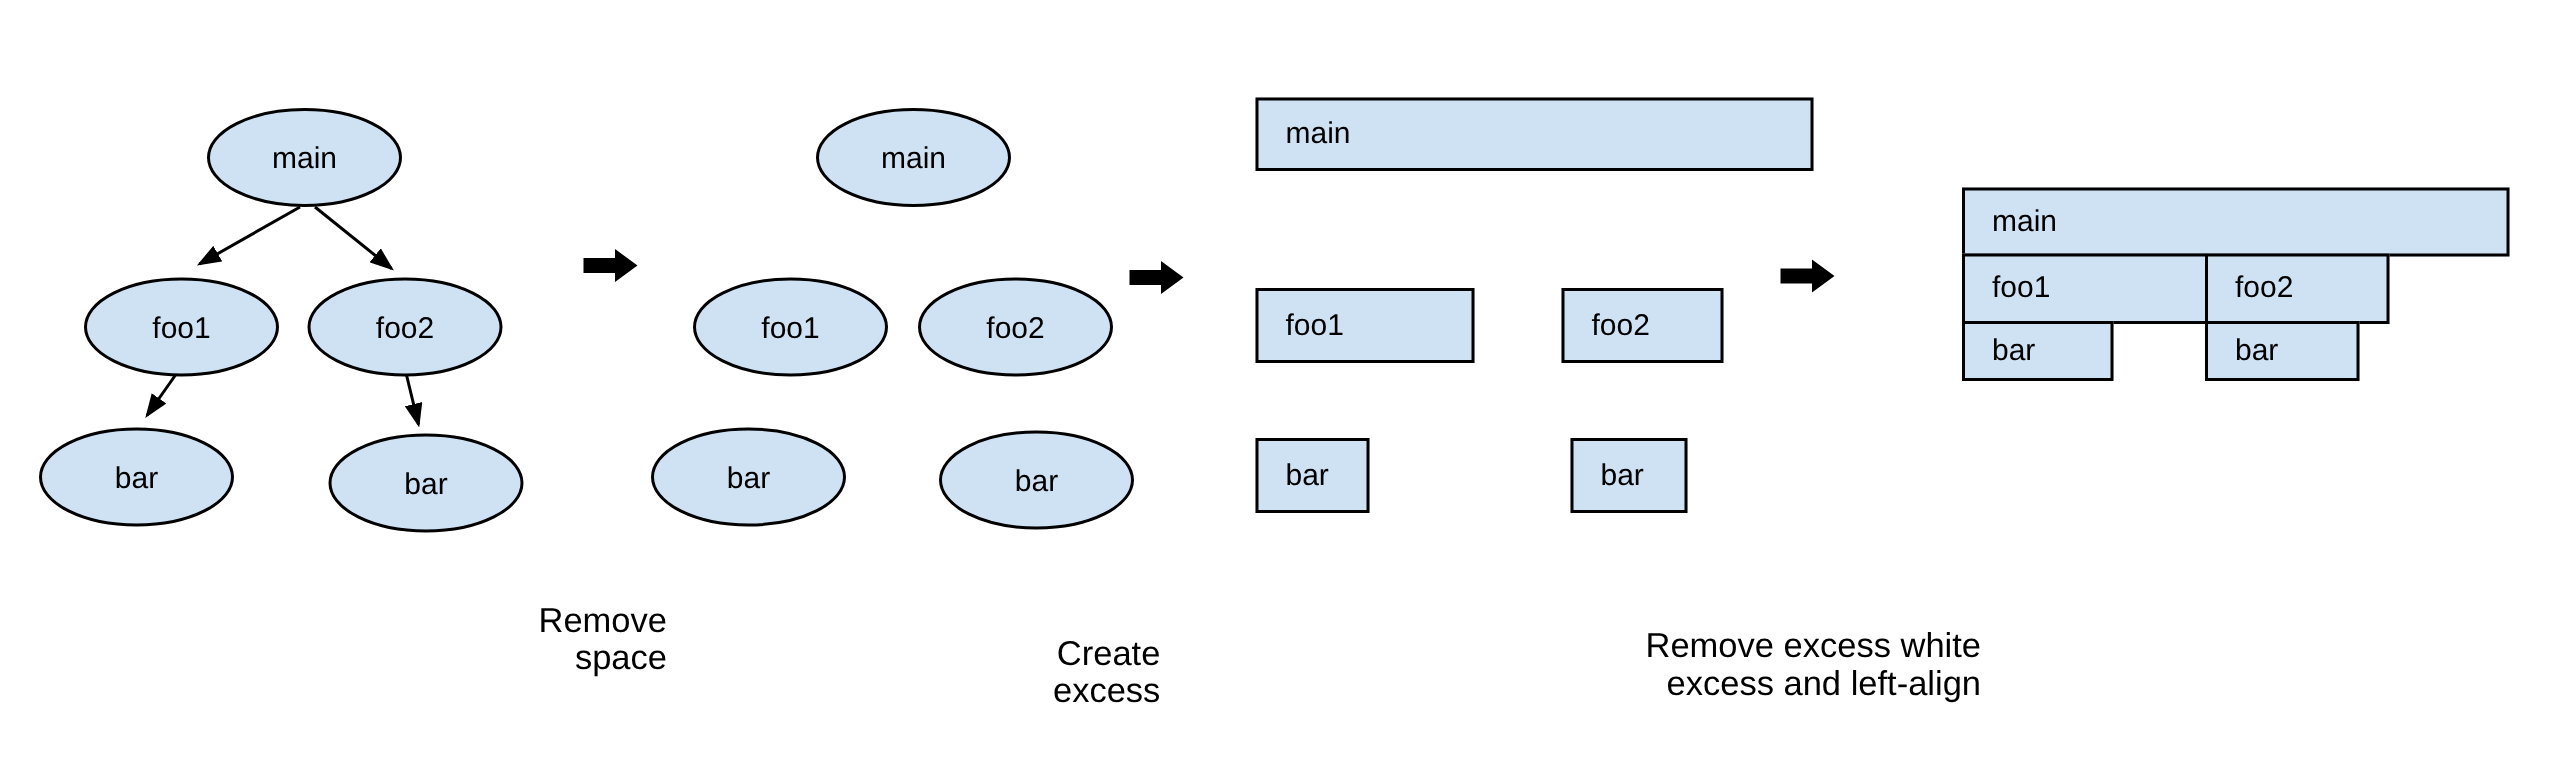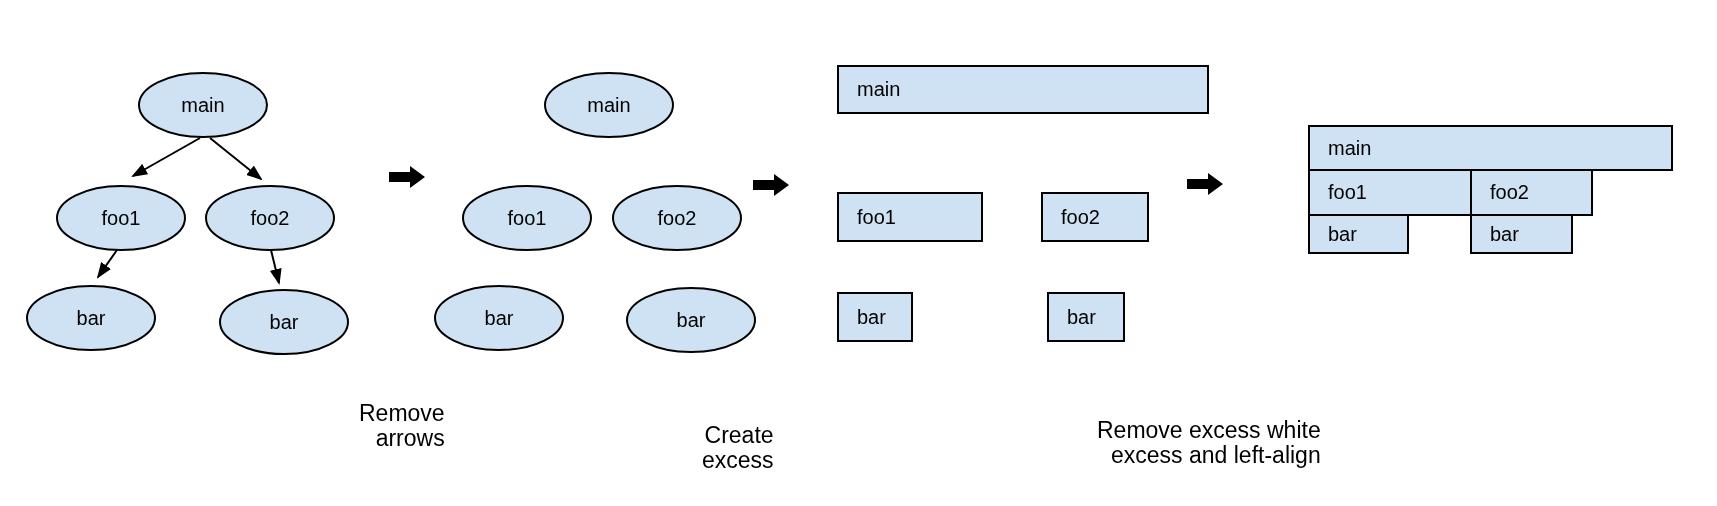--- a/index.html
+++ b/index.html
@@ -124,21 +124,21 @@
   <div>
     <div class="node-rect" style="left:1308px; top:125px; width:365px; height:46px;">main</div>
     <div class="node-rect" style="left:1308px; top:169px; width:164px; height:47px;">foo1</div>
     <div class="node-rect" style="left:1470px; top:169px; width:123px; height:47px;">foo2</div>
     <div class="node-rect" style="left:1308px; top:214px; width:101px; height:40px;">bar</div>
     <div class="node-rect" style="left:1470px; top:214px; width:103px; height:40px;">bar</div>
   </div>
 
   <div class="caption" style="left:359px; top:401px;">
     <div>Remove</div>
-    <div>arrows</div>
+    <div>space</div>
   </div>
   <div class="caption" style="left:702px; top:401px;margin-top:22px;">
     <div>Create</div>
     <div>excess</div>
   </div>
   <div class="caption" style="left:1097px; top:418px;">
     <div>Remove excess white</div>
     <div>excess and left-align</div>
   </div>
 

